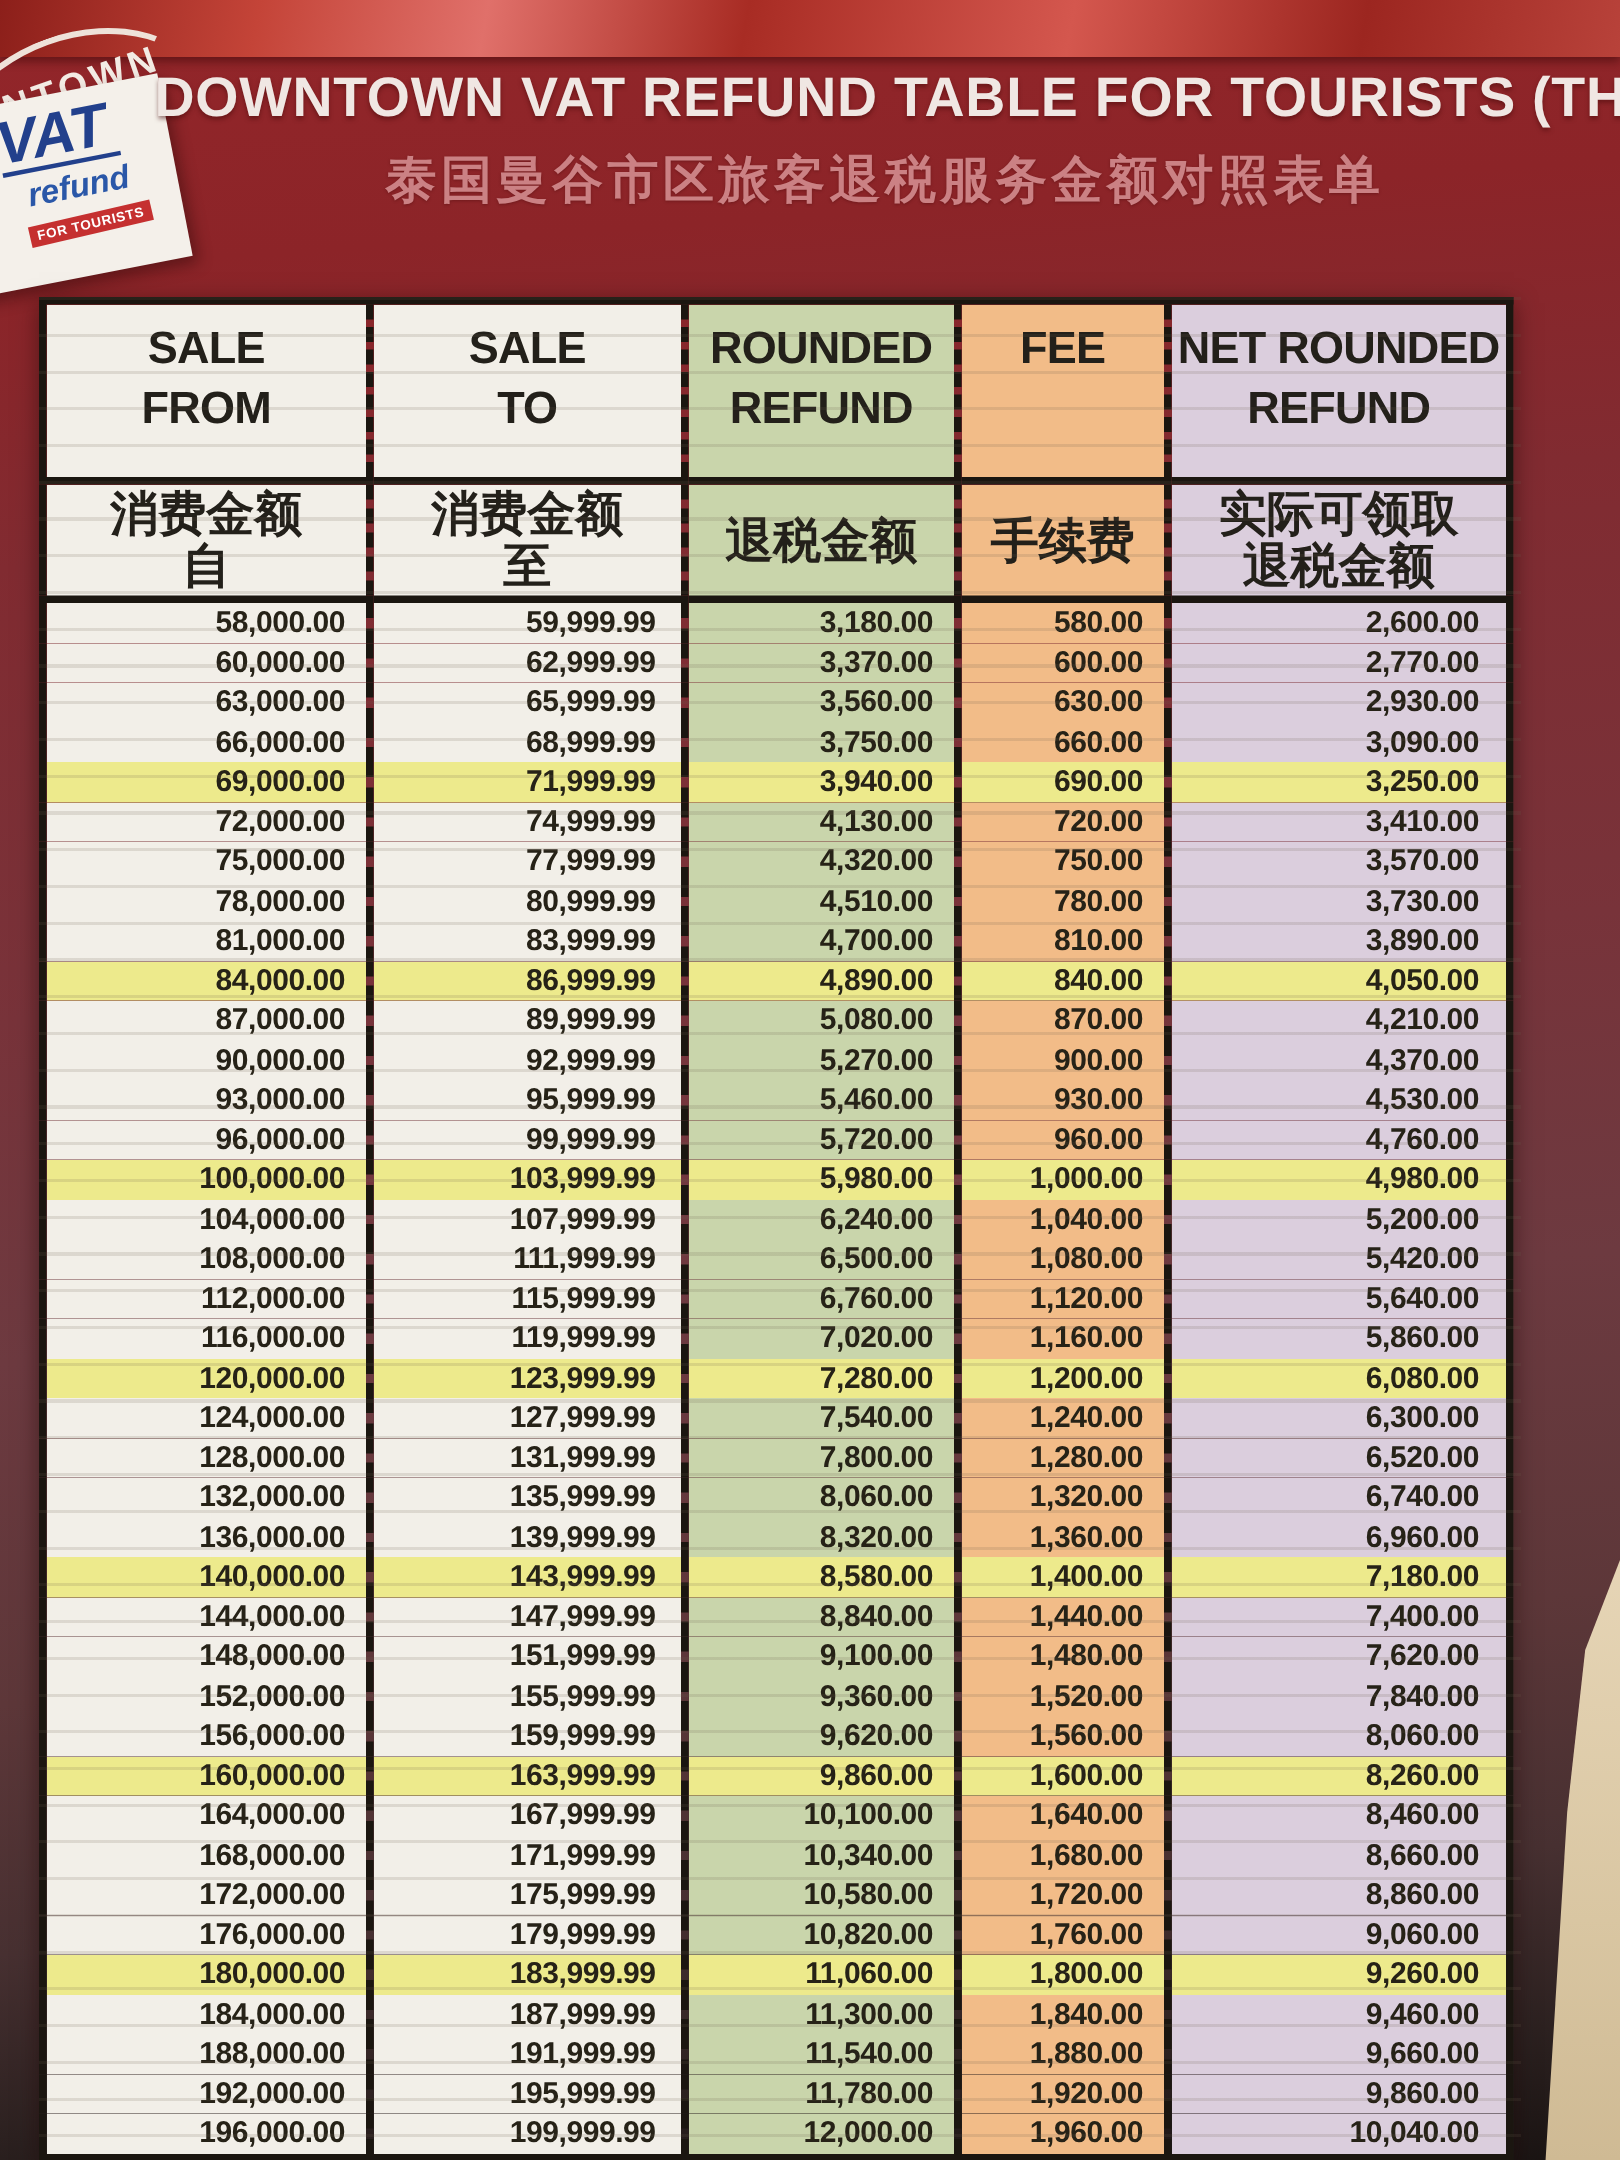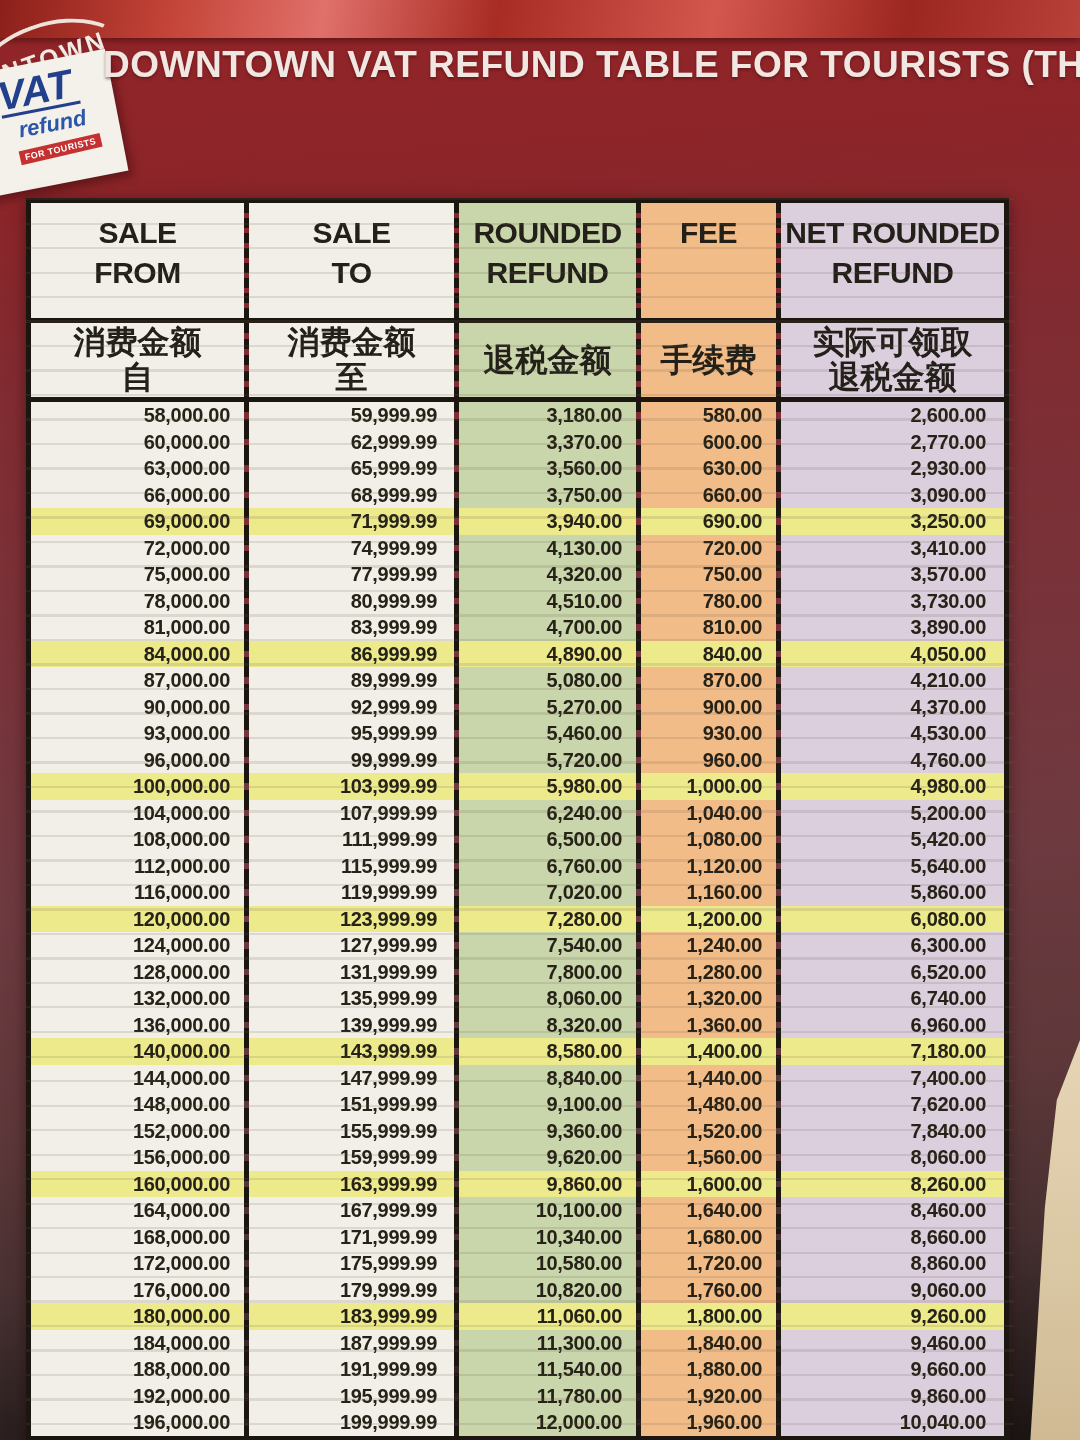--- a/index.html
+++ b/index.html
@@ -65,20 +65,21 @@
     <div class="logo-card">
       <div class="logo-card-inner">
         <div class="logo-vat">VAT</div>
         <div class="logo-refund">refund</div>
         <div class="logo-banner">FOR TOURISTS</div>
       </div>
     </div>
   </div>
 
   <div class="title">DOWNTOWN VAT REFUND TABLE FOR TOURISTS (THAILAND)</div>
+  <div class="subtitle">泰国曼谷市区旅客退税服务金额对照表单</div>
 
   <div class="board">
     <table class="vat">
         <colgroup>
           <col style="width: 218px;">
           <col style="width: 210px;">
           <col style="width: 182px;">
           <col style="width: 140px;">
           <col style="width: 228px;">
         </colgroup>

